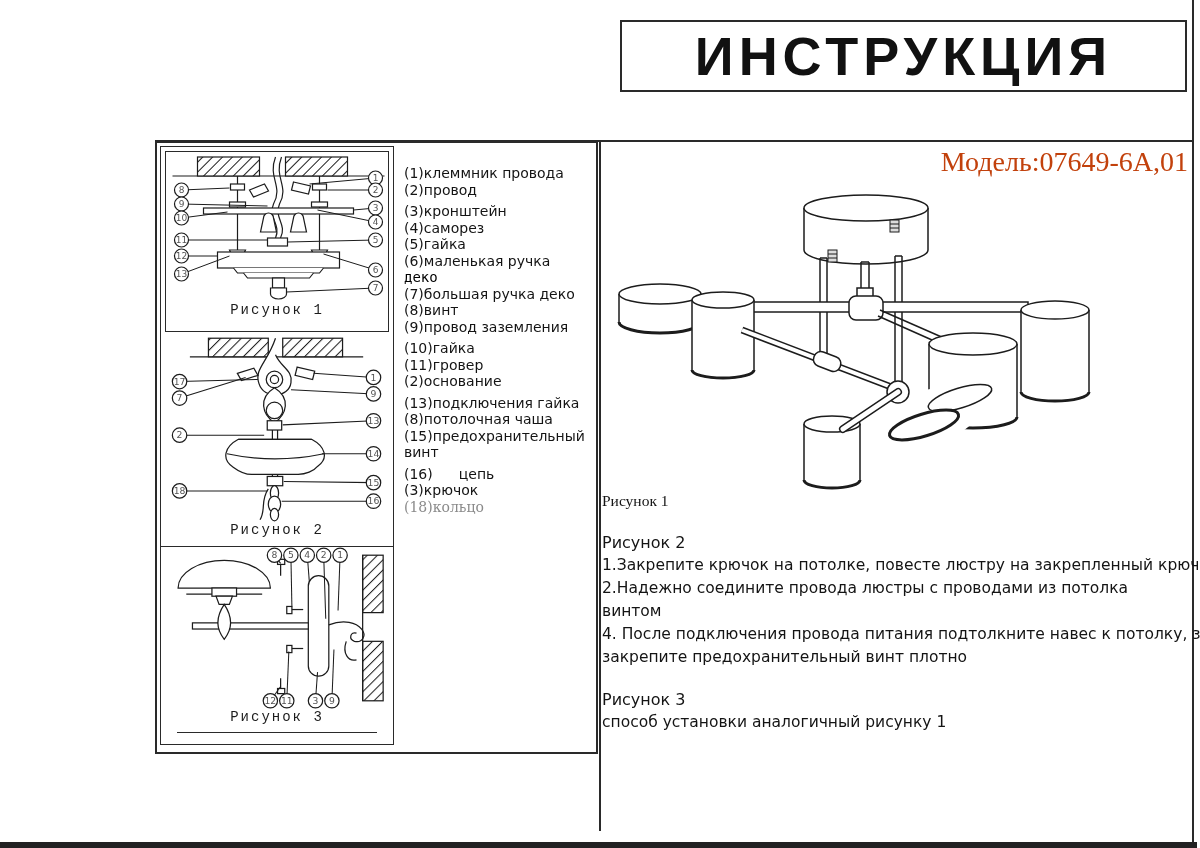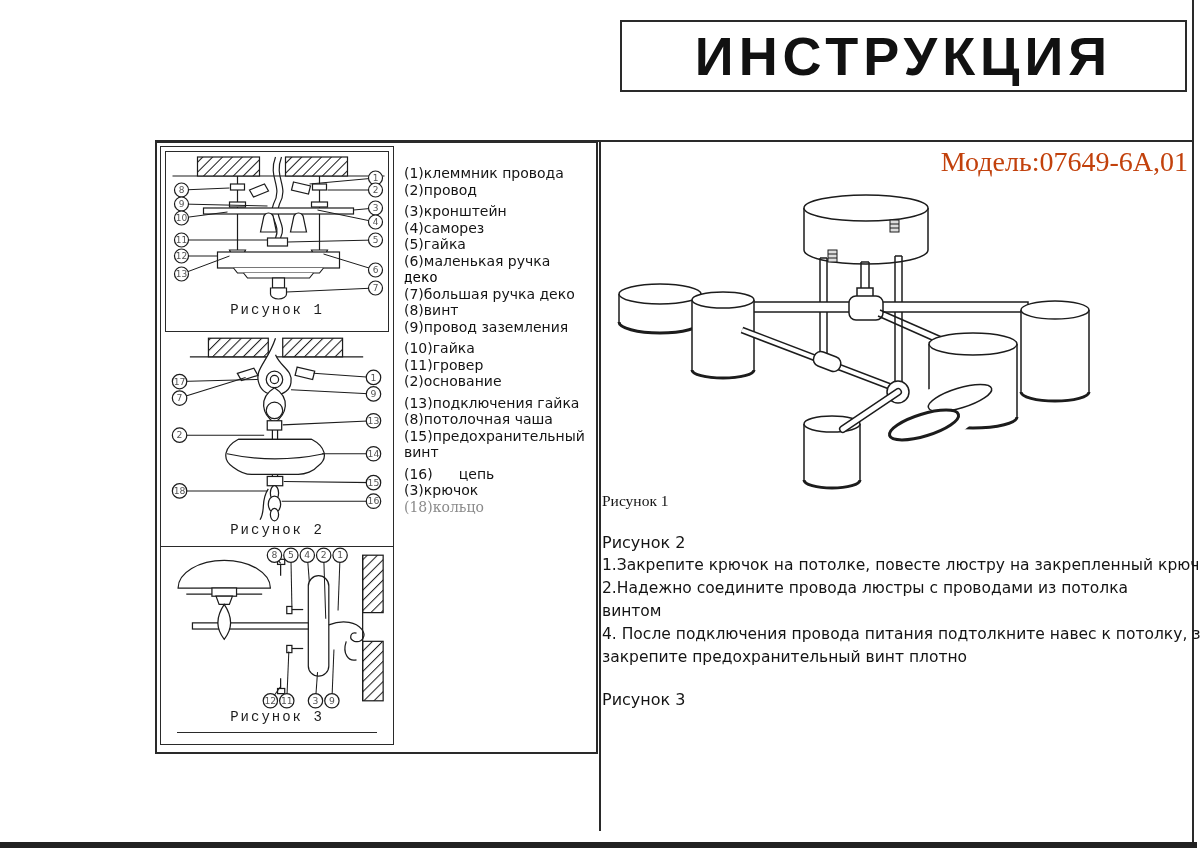--- a/index.html
+++ b/index.html
@@ -396,15 +396,18 @@
 
 
   <div class="instr-line">винтом</div>
 
   <div class="instr-line">4. После подключения провода питания подтолкните навес к потолку, затем</div>
 
   <div class="instr-line">закрепите предохранительный винт плотно</div>
 </div>
     <div class="instr-gap"></div>
     <div class="instr-heading">Рисунок 3</div>
+    <div>
+  <div class="instr-line">способ установки аналогичный рисунку 1</div>
+</div>
   </div>
 
 </div>
 
 </body></html>

